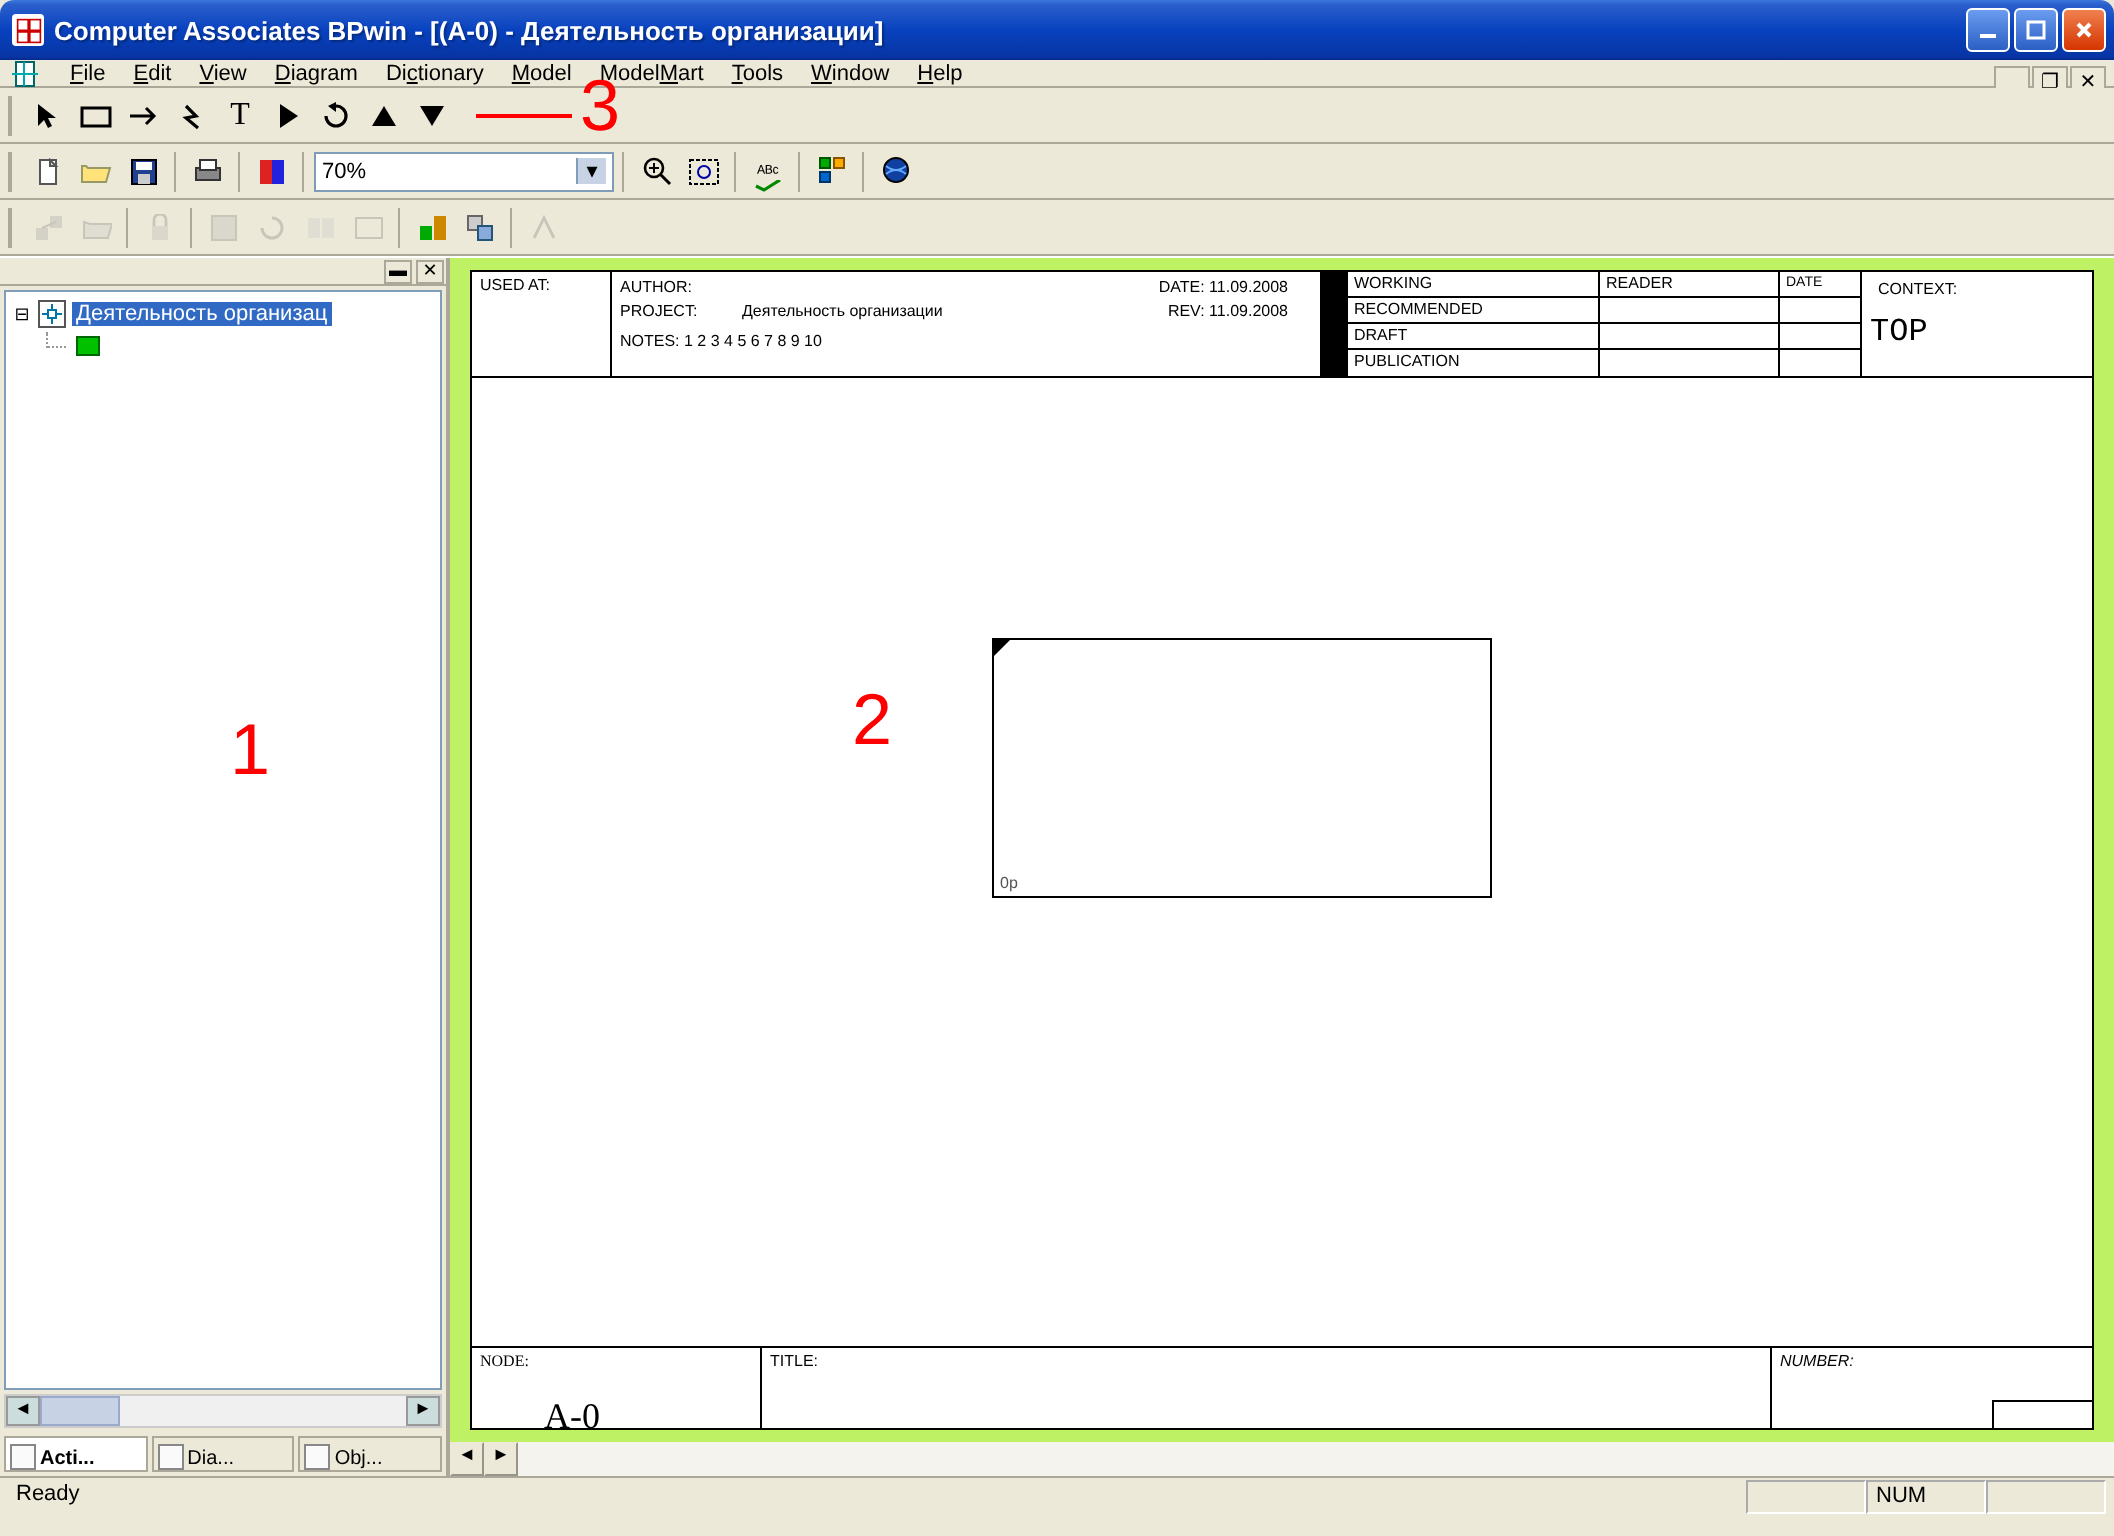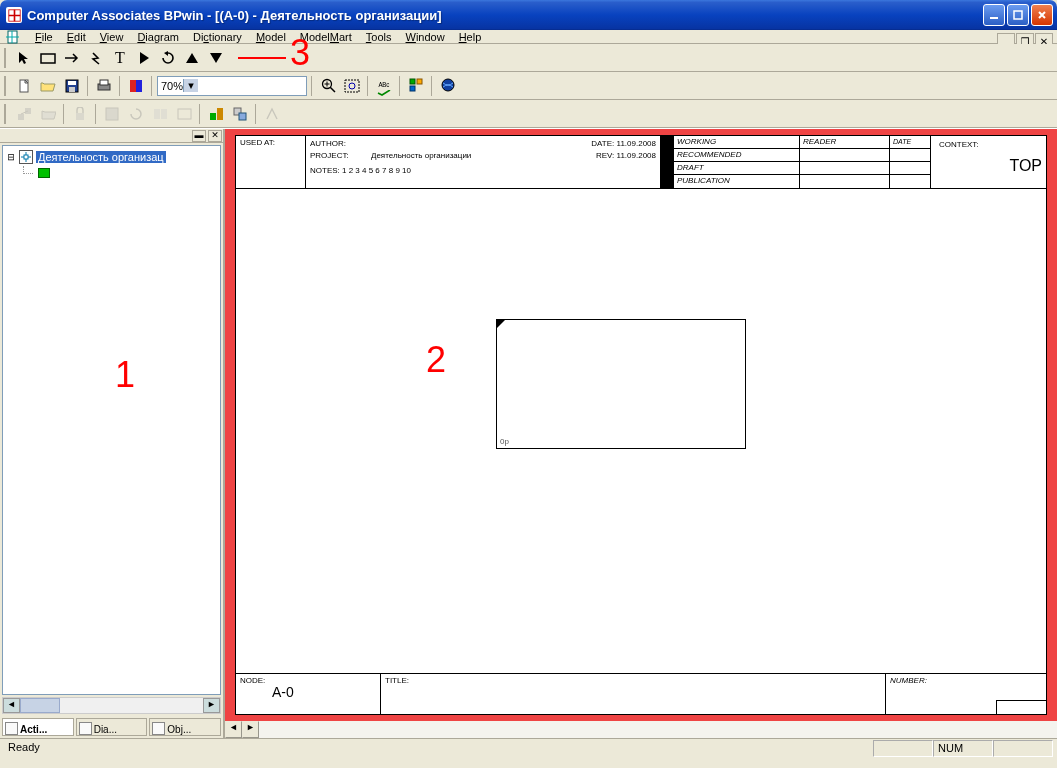--- a/index.html
+++ b/index.html
@@ -93,21 +93,21 @@
   color: #000;
 }
 .tb-btn.dim { opacity: .35; }
 .sep { width:2px; height:20px; border-left:1px solid #aca899; margin: 0 2px; }
 .zoom-select {
   width:150px; height:20px;
   border:1px solid #7f9db9;
   background:white;
   font-size:11px;
   padding: 0 3px;
-  display:flex; align-items:center; justify-content: flex-start;
+  display:flex; align-items:center; justify-content: space-between;
 }
 .zoom-select .arr { width:15px; background:#c7d3e5; text-align:center; border-left:1px solid #7f9db9;}
 .workspace {
   display:flex;
   height: calc(768px - 30px - 24px - 28px - 28px - 28px - 20px);
   border-top: 1px solid #fff;
 }
 .left-panel {
   width:225px;
   background:#ece9d8;
@@ -196,21 +196,21 @@
 .btab-icon { width:13px; height:13px; background:#fafafa; border:1px solid #888; display:inline-block; flex-shrink:0; }
 
 .canvas-area {
   flex:1;
   background:#808080;
   position:relative;
   display:flex; flex-direction: column;
 }
 .canvas-outer {
   flex:1;
-  background:#ef4444;
+  background:#bef264;
   padding: 6px 10px 6px 10px;
   overflow:hidden;
 }
 .sheet {
   background:white;
   width:100%;
   height:100%;
   border: 1px solid #000;
   display:flex;
   flex-direction: column;
@@ -220,33 +220,33 @@
   display: grid;
   border-bottom: 1px solid #000;
 }
 .sheet-header { grid-template-columns: 70px 1fr 270px 115px; border-bottom: 1px solid #000;}
 .sh-cell { border-right:1px solid #000; padding:2px 4px; }
 .sh-cell:last-child { border-right:none;}
 .sh-used { font-size:8px; }
 .sh-auth-block { display:flex; flex-direction:column; }
 .sh-auth-row { display:flex; justify-content: flex-start; gap: 6px; line-height:12px; font-size:8px;}
 .sh-auth-row .lab { width:55px; }
-.sh-auth-row .r { margin-left:auto; margin-right:0; }
+.sh-auth-row .r { margin-left:auto; margin-right:12px; }
 .sh-notes { font-size:8px; margin-top:4px;}
 .status-grid { display:grid; grid-template-rows: repeat(4, 1fr); }
-.status-row { display:grid; grid-template-columns: 1fr 90px 40px; font-style: italic; }
+.status-row { display:grid; grid-template-columns: 1fr 90px 40px; }
 .status-row > div { border-right:1px solid #000; border-bottom:1px solid #000; padding:0 3px; font-size:8px; line-height:12px; }
 .status-row:last-child > div { border-bottom:none; }
 .status-row > div:last-child { border-right:none; }
 .status-row.head > div:nth-child(3){ font-size:7px;}
 .status-block-first { display:flex; }
 .black-sq { width:13px; background:black; }
 .context-cell { display:flex; flex-direction:column; }
 .context-label { font-size:8px; padding:2px 4px; }
-.context-val { text-align:right; font-size:16px; margin-top:6px; }
+.context-val { text-align:left; font-size:16px; margin-top:6px;font-family:Liberation Mono, monospace; }
 .sheet-body {
   flex:1;
   position: relative;
 }
 .activity-box {
   position:absolute;
   left:260px; top:130px;
   width:250px; height:130px;
   border:1px solid #000;
   background:white;
@@ -256,21 +256,21 @@
   position:absolute;
   left:-2px; right:-10px; top: 6px; bottom:-10px;
   background: repeating-linear-gradient(45deg, #bbb 0, #bbb 1px, transparent 1px, transparent 3px);
   z-index:-1;
 }
 .activity-label { position:absolute; left:3px; bottom:2px; font-size:8px; color:#555;}
 .activity-box .corner { position:absolute; top:0; left:0; width:0; height:0; border-top: 8px solid #000; border-right: 8px solid transparent; }
 .sheet-footer { grid-template-columns: 145px 1fr 160px; border-top:1px solid #000; border-bottom:none;}
 .sf-cell { border-right:1px solid #000; padding:2px 6px; font-size:8px; position:relative;}
 .sf-cell:last-child { border-right:none;font-style:italic; }
-.sf-cell .big { font-size:14px; margin-left: 30px; margin-top:8px; display:inline-block;}
+.sf-cell .big { font-size:18px; margin-left: 30px; margin-top:22px; display:inline-block;}
 .sf-cell .lab { position:absolute; top:2px; left:4px; }
 .sf-cell .box { position:absolute; bottom:0; right:0; width:50px; height:14px; border-top:1px solid #000; border-left:1px solid #000;}
 .canvas-hscroll {
   height:17px;
   background:#ece9d8;
   display:flex;
 }
 .canvas-hscroll .nav { width:17px; text-align:center; border:1px outset #ece9d8; font-size:9px;}
 .canvas-hscroll .track { flex:1; background:#f4f3ee;}
 .statusbar {
@@ -633,21 +633,21 @@
         <div class="sheet-body">
           <div class="activity-box">
             <div class="corner"></div>
             <div class="activity-label">0р</div>
           </div>
 
           <div class="ann" style="left:190px; top:150px;">2</div>
         </div>
 
         <div class="sheet-footer">
-          <div class="sf-cell" style="height:40px;">
+          <div class="sf-cell" style="height:40px;font-family:Liberation Serif, serif;">
             <span class="lab">NODE:</span>
             <span class="big">A-0</span>
           </div>
           <div class="sf-cell">
             <span class="lab">TITLE:</span>
           </div>
           <div class="sf-cell">
             <span class="lab">NUMBER:</span>
             <div class="box"></div>
           </div>

